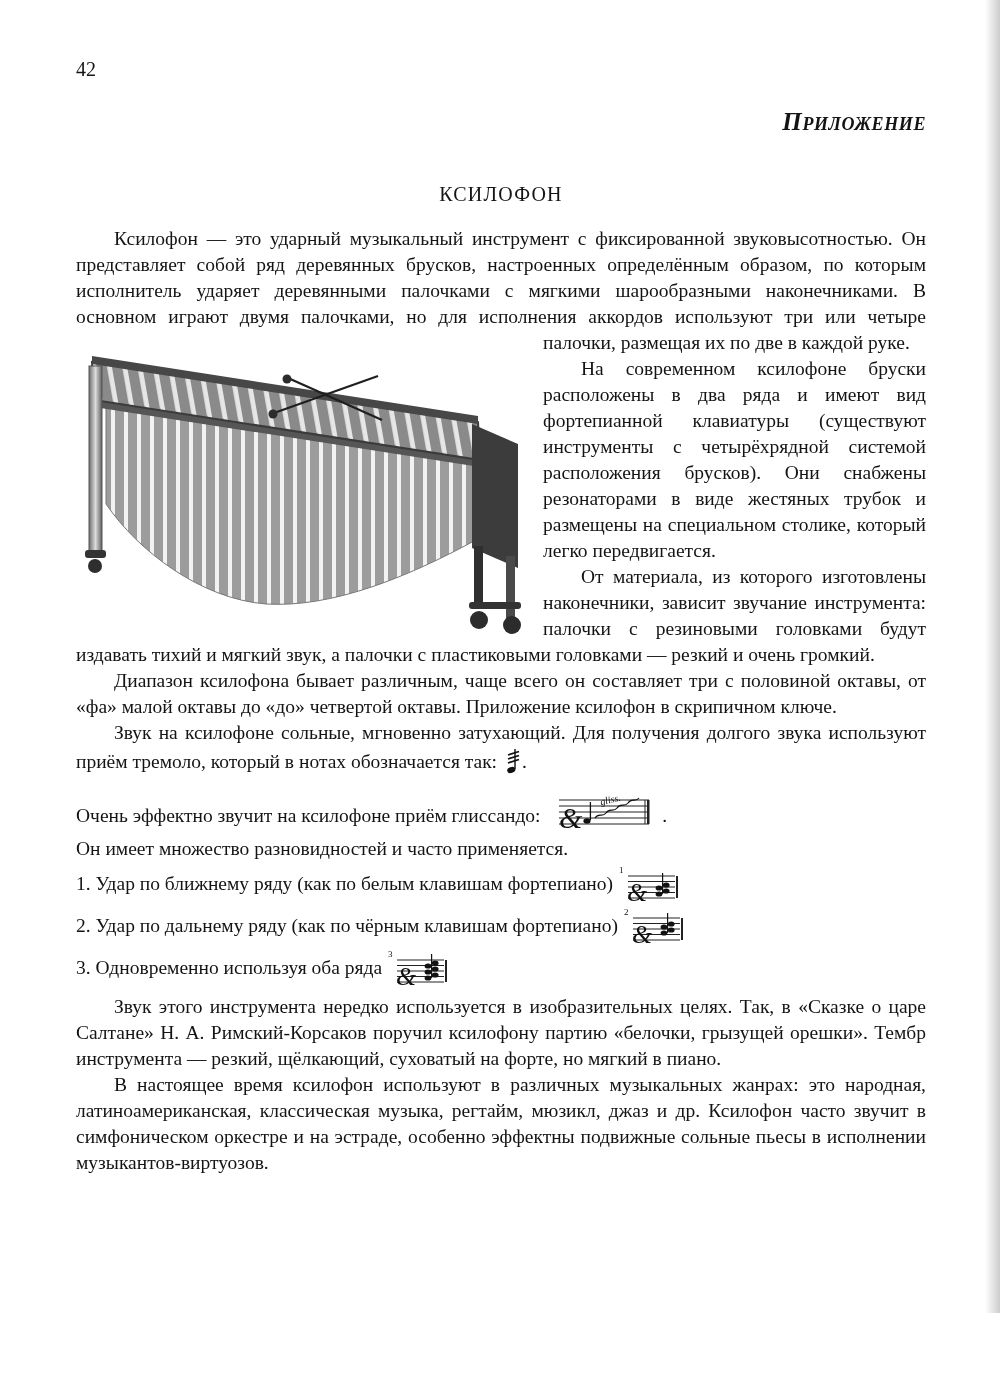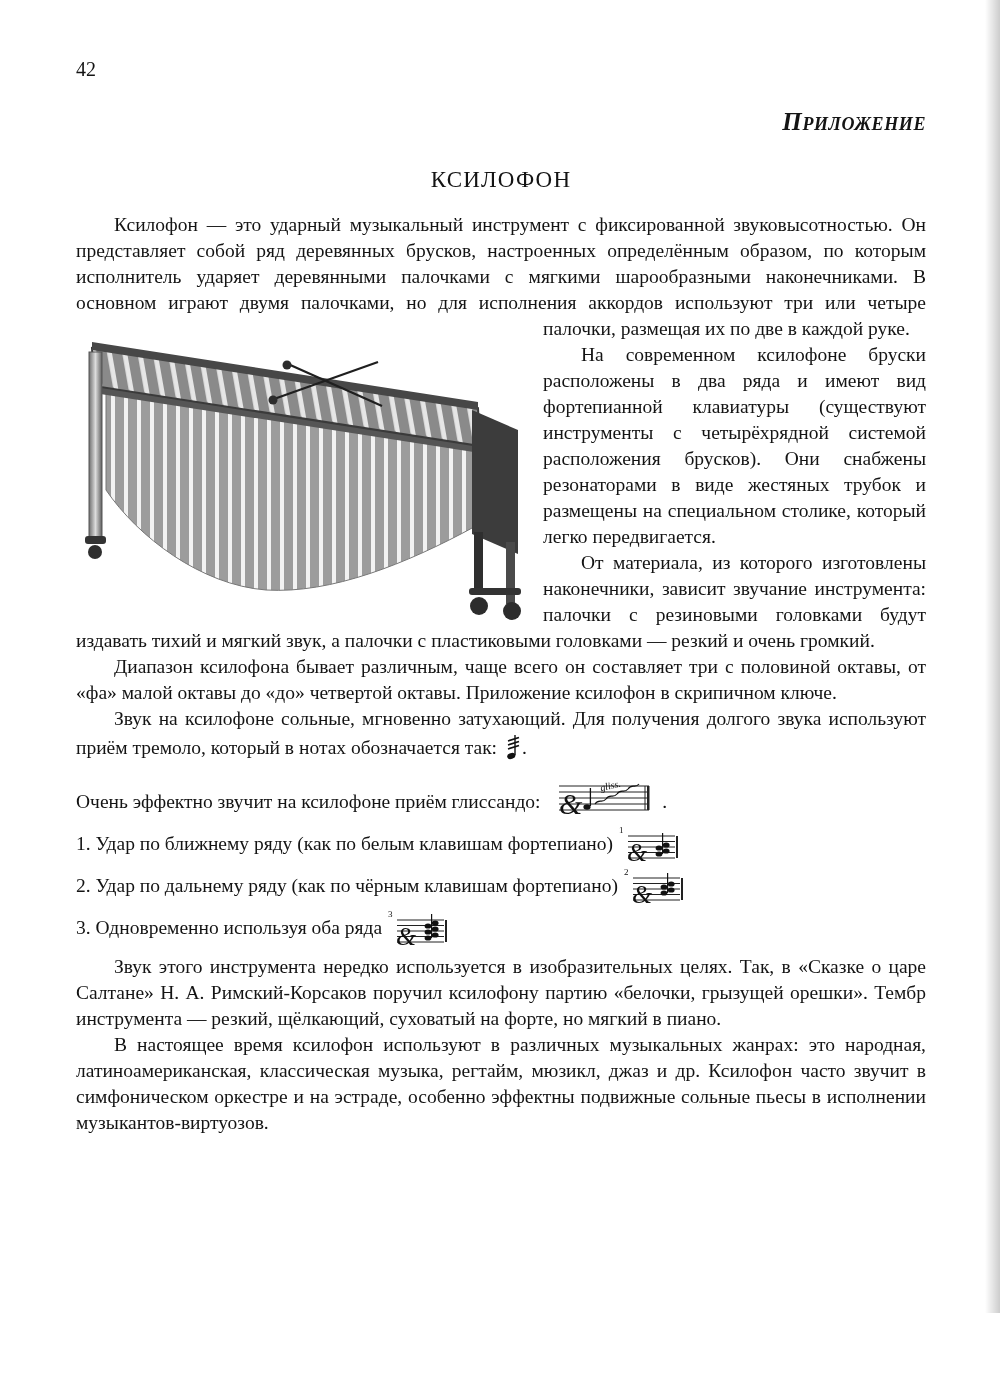--- a/index.html
+++ b/index.html
@@ -22,24 +22,24 @@
   .running-head {
     margin-top:28px;
     text-align:right;
     font-style:italic;
     font-weight:bold;
     font-variant:small-caps;
     letter-spacing:0.6px;
     font-size:25px; line-height:24px;
   }
   .title {
-    margin-top:34px;
+    margin-top:48px;
     text-align:center;
     font-weight:normal;
-    font-size:23px;
+    font-size:20px;
     letter-spacing:1.2px;
     line-height:24px;
   }
   .content {
     margin-top:20px;
     font-size:19.5px;
     line-height:26px;
     text-align:justify;
     hyphens:auto;
   }
@@ -159,20 +159,21 @@
           </g>
           <text class="clef-text" x="14" y="40" font-size="30">&amp;</text>
           <ellipse cx="42" cy="33" rx="3.6" ry="2.8" fill="#111"></ellipse>
           <line x1="45.4" y1="32" x2="45.4" y2="14" stroke="#111" stroke-width="1.3"></line>
           <path d="M50,30 c4,-6 7,0 11,-5 c4,-6 7,0 11,-5 c4,-6 7,0 11,-5 c4,-6 7,0 11,-5" fill="none" stroke="#111" stroke-width="1.2"></path>
           <text class="clef-text" x="56" y="14" font-size="10" transform="rotate(-13 70 16)">gliss.</text>
         </svg>
         <span>.</span>
       </p>
 
+      <p class="para">Он имеет множество разновидностей и часто применяется.</p>
 
 
       <p class="para list-line">
         <span>1. Удар по ближнему ряду (как по белым клавишам фортепиано)</span>
         <svg class="notation" width="62" height="40" viewBox="0 0 62 40">
           <text x="1" y="9" font-size="9" fill="#111">1</text>
           <g>
             <line class="staff-line" x1="10" y1="12" x2="57" y2="12"></line>
             <line class="staff-line" x1="10" y1="17.5" x2="57" y2="17.5"></line>
             <line class="staff-line" x1="10" y1="23" x2="57" y2="23"></line>

